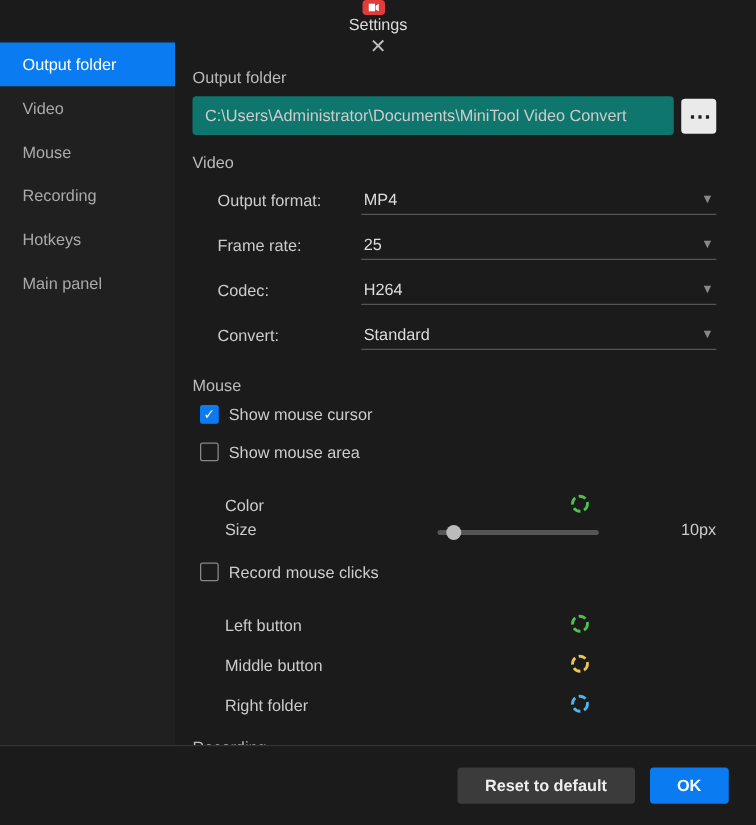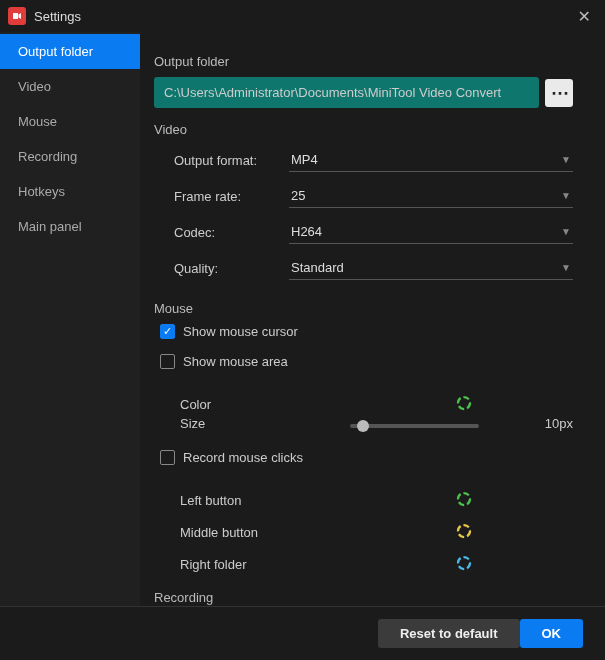--- a/index.html
+++ b/index.html
@@ -1,18 +1,18 @@
 <!DOCTYPE html>
 <html><head>
 <meta charset="utf-8">
 <style>
   * { box-sizing: border-box; margin: 0; padding: 0; font-family: "Segoe UI", Arial, sans-serif; }
   body { background: #000; width: 605px; height: 660px; overflow: hidden; }
   .window { width: 605px; height: 660px; background: #1b1b1b; display: flex; flex-direction: column; position: relative; }
-  .titlebar { height: 32px; display: flex; align-items: center; padding: 0 8px; color: #ddd; font-size: 13px; }
+  .titlebar { height: 32px; display: flex; align-items: center; padding: 0 8px; color: #ddd; font-size: 13px; flex-direction: column; }
   .titlebar .appicon { width: 18px; height: 18px; background: #e03c3c; border-radius: 3px; display: flex; align-items: center; justify-content: center; margin-right: 8px; }
   .titlebar .appicon svg { width: 12px; height: 12px; }
   .titlebar .title { flex: 1; }
   .titlebar .close { color: #bbb; font-size: 16px; padding: 0 6px; cursor: pointer; }
   .body { flex: 1; display: flex; overflow: hidden; }
   .sidebar { width: 140px; background: #202020; padding-top: 2px; }
   .sidebar-item { padding: 10px 18px; font-size: 13px; color: #aaa; cursor: pointer; }
   .sidebar-item.active { background: #0b7bf2; color: #fff; }
   .content-wrap { flex: 1; position: relative; }
   .content { position: absolute; inset: 0 8px 0 0; overflow-y: auto; padding: 12px 24px 18px 14px; color: #ccc; font-size: 13px; }
@@ -34,21 +34,21 @@
   .checkbox.checked::after { content: "✓"; color: #fff; font-size: 11px; }
   .sub-row { display: flex; align-items: flex-end; margin: 4px 0 4px 26px; height: 28px; }
   .sub-label { width: 140px; color: #ccc; font-size: 13px; }
   .color-swatch { width: 18px; height: 18px; border-radius: 50%; position: relative; cursor: pointer; }
   .color-swatch svg { width: 18px; height: 18px; }
   .slider-row { display: flex; align-items: flex-start; margin: 4px 0 4px 26px; height: 28px; }
   .slider { flex: 1; position: relative; height: 20px; margin-right: 40px; cursor: pointer; }
   .slider-track { position: absolute; top: 50%; left: 0; right: 0; height: 4px; background: #555; border-radius: 2px; transform: translateY(-50%); }
   .slider-thumb { position: absolute; top: 50%; width: 12px; height: 12px; background: #bbb; border-radius: 50%; transform: translate(-50%, -50%); }
   .slider-val { width: 54px; text-align: right; color: #ccc; font-size: 13px; }
-  .footer { height: 54px; border-top: 1px solid #333; display: flex; align-items: center; justify-content: flex-end; padding: 0 22px; background: #1b1b1b; }
+  .footer { height: 64px; border-top: 1px solid #333; display: flex; align-items: center; justify-content: flex-end; padding: 0 22px; gap: 12px; background: #1b1b1b; }
   .btn { padding: 7px 22px; border-radius: 3px; font-size: 13px; font-weight: 600; cursor: pointer; border: none; }
   .btn-default { background: #3b3b3b; color: #eee; }
   .btn-primary { background: #0b7bf2; color: #fff; }
 </style>
 </head>
 <body>
 
 <div class="window">
   <div class="titlebar">
     <div class="appicon">
@@ -95,21 +95,21 @@
           </div>
         </div>
         <div class="form-row">
           <div class="form-label">Codec:</div>
           <div class="dropdown">
             <span class="val">H264</span>
             <span class="caret">▼</span>
           </div>
         </div>
         <div class="form-row">
-          <div class="form-label">Quality:</div>
+          <div class="form-label">Convert:</div>
           <div class="dropdown">
             <span class="val">Standard</span>
             <span class="caret">▼</span>
           </div>
         </div>
 
         <div class="sect-title" style="margin-top:18px">Mouse</div>
 
         <div class="check-row">
           <div class="checkbox checked"></div>

